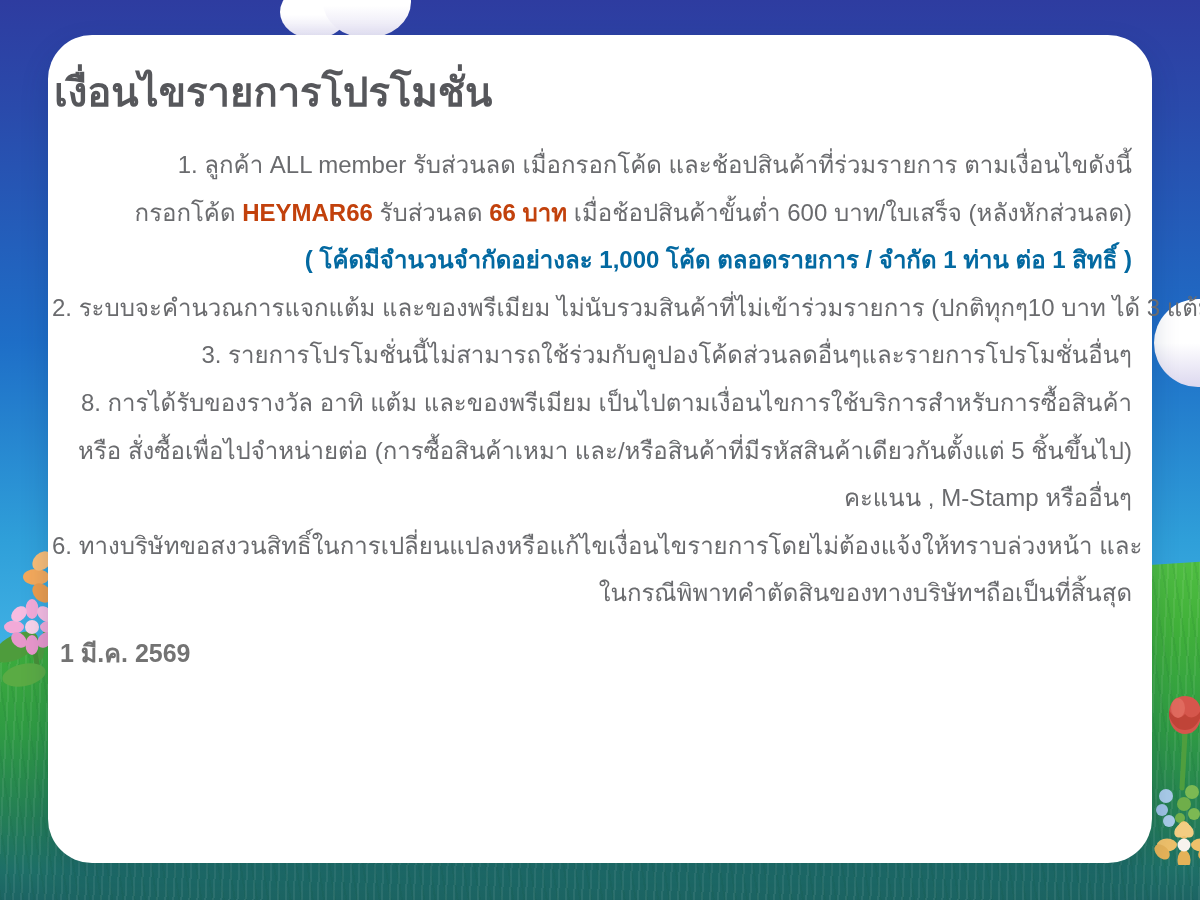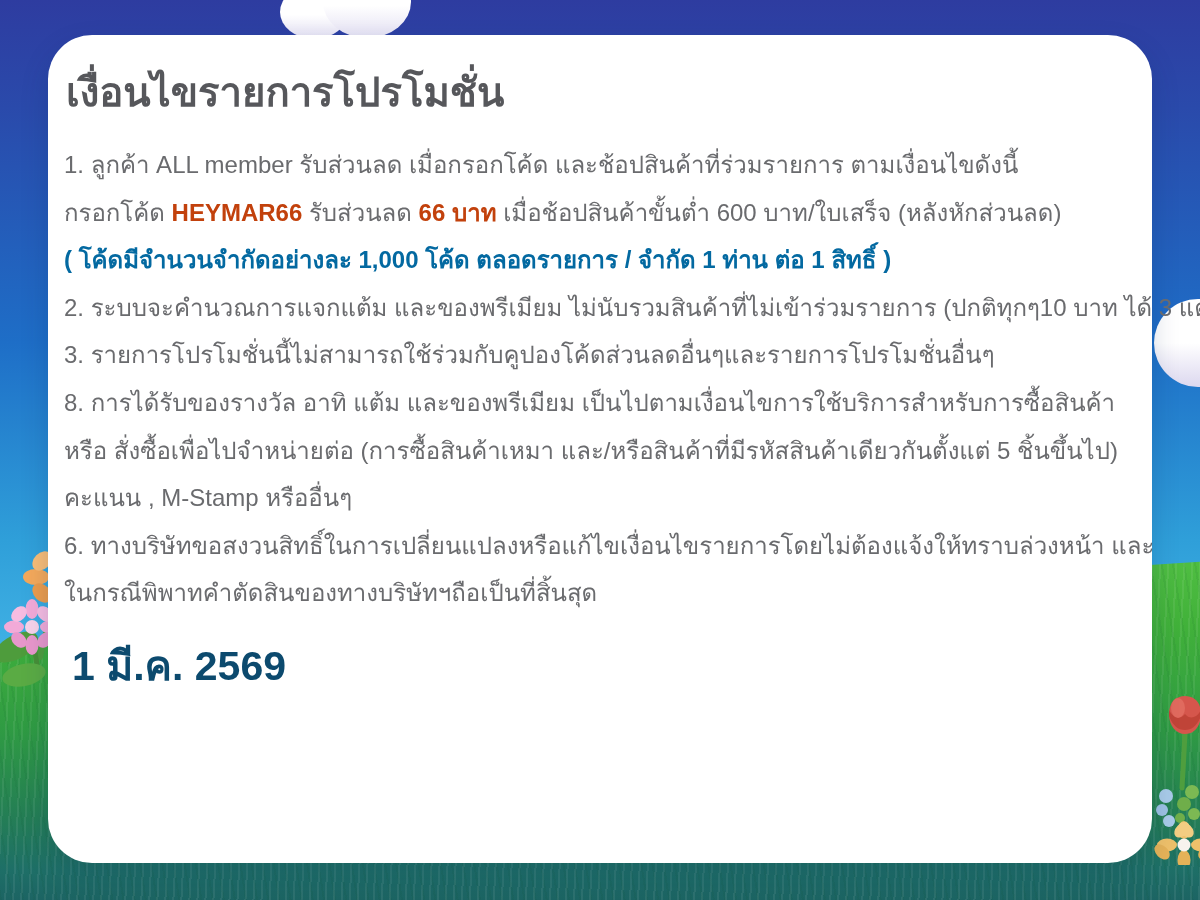--- a/index.html
+++ b/index.html
@@ -24,35 +24,35 @@
   }
   .cloud-top{position:absolute;left:272px;top:-30px;width:150px;height:72px;z-index:1;}
   .cloud-right{position:absolute;left:1148px;top:296px;width:70px;height:100px;z-index:1;}
   .flowers-left{position:absolute;left:-6px;top:535px;width:134px;height:165px;z-index:1;}
   .flowers-right{position:absolute;left:1140px;top:680px;width:60px;height:185px;z-index:1;}
 
   .card{
     position:absolute;left:48px;top:35px;width:1104px;height:828px;z-index:2;
     background:#ffffff;border-radius:44px;
     box-shadow:0 12px 28px rgba(10,40,90,.18);
-    padding:34px 20px 0 16px;box-sizing:border-box;
+    padding:34px 20px 0 4px;box-sizing:border-box;
   }
   .title{
     font-size:40px;line-height:46px;font-weight:bold;color:#56575b;
     margin:0 0 0 2px;white-space:nowrap;
   }
   .terms{margin-top:26px;}
   .terms p{
-    margin:0;font-size:24px;line-height:47.6px;color:#6a6b6e;white-space:nowrap;
+    margin:0;font-size:24px;line-height:47.6px;color:#6a6b6e;white-space:nowrap;text-align:right;
   }
   .terms p.bold-black{font-weight:bold;color:#0369a1;}
   .red{color:#c2410c;font-weight:bold;}
   .date-line{
     margin-top:16px;padding-left:8px;
-    font-size:41px;font-weight:bold;color:#0c4a6e;white-space:nowrap;
+    font-size:25px;font-weight:bold;color:#737373;white-space:nowrap;
   }
 </style>
 </head>
 <body>
 
 <div class="sky"></div>
 
 <div class="grass"></div>
 
 <svg class="cloud-top" viewBox="0 0 150 72">

